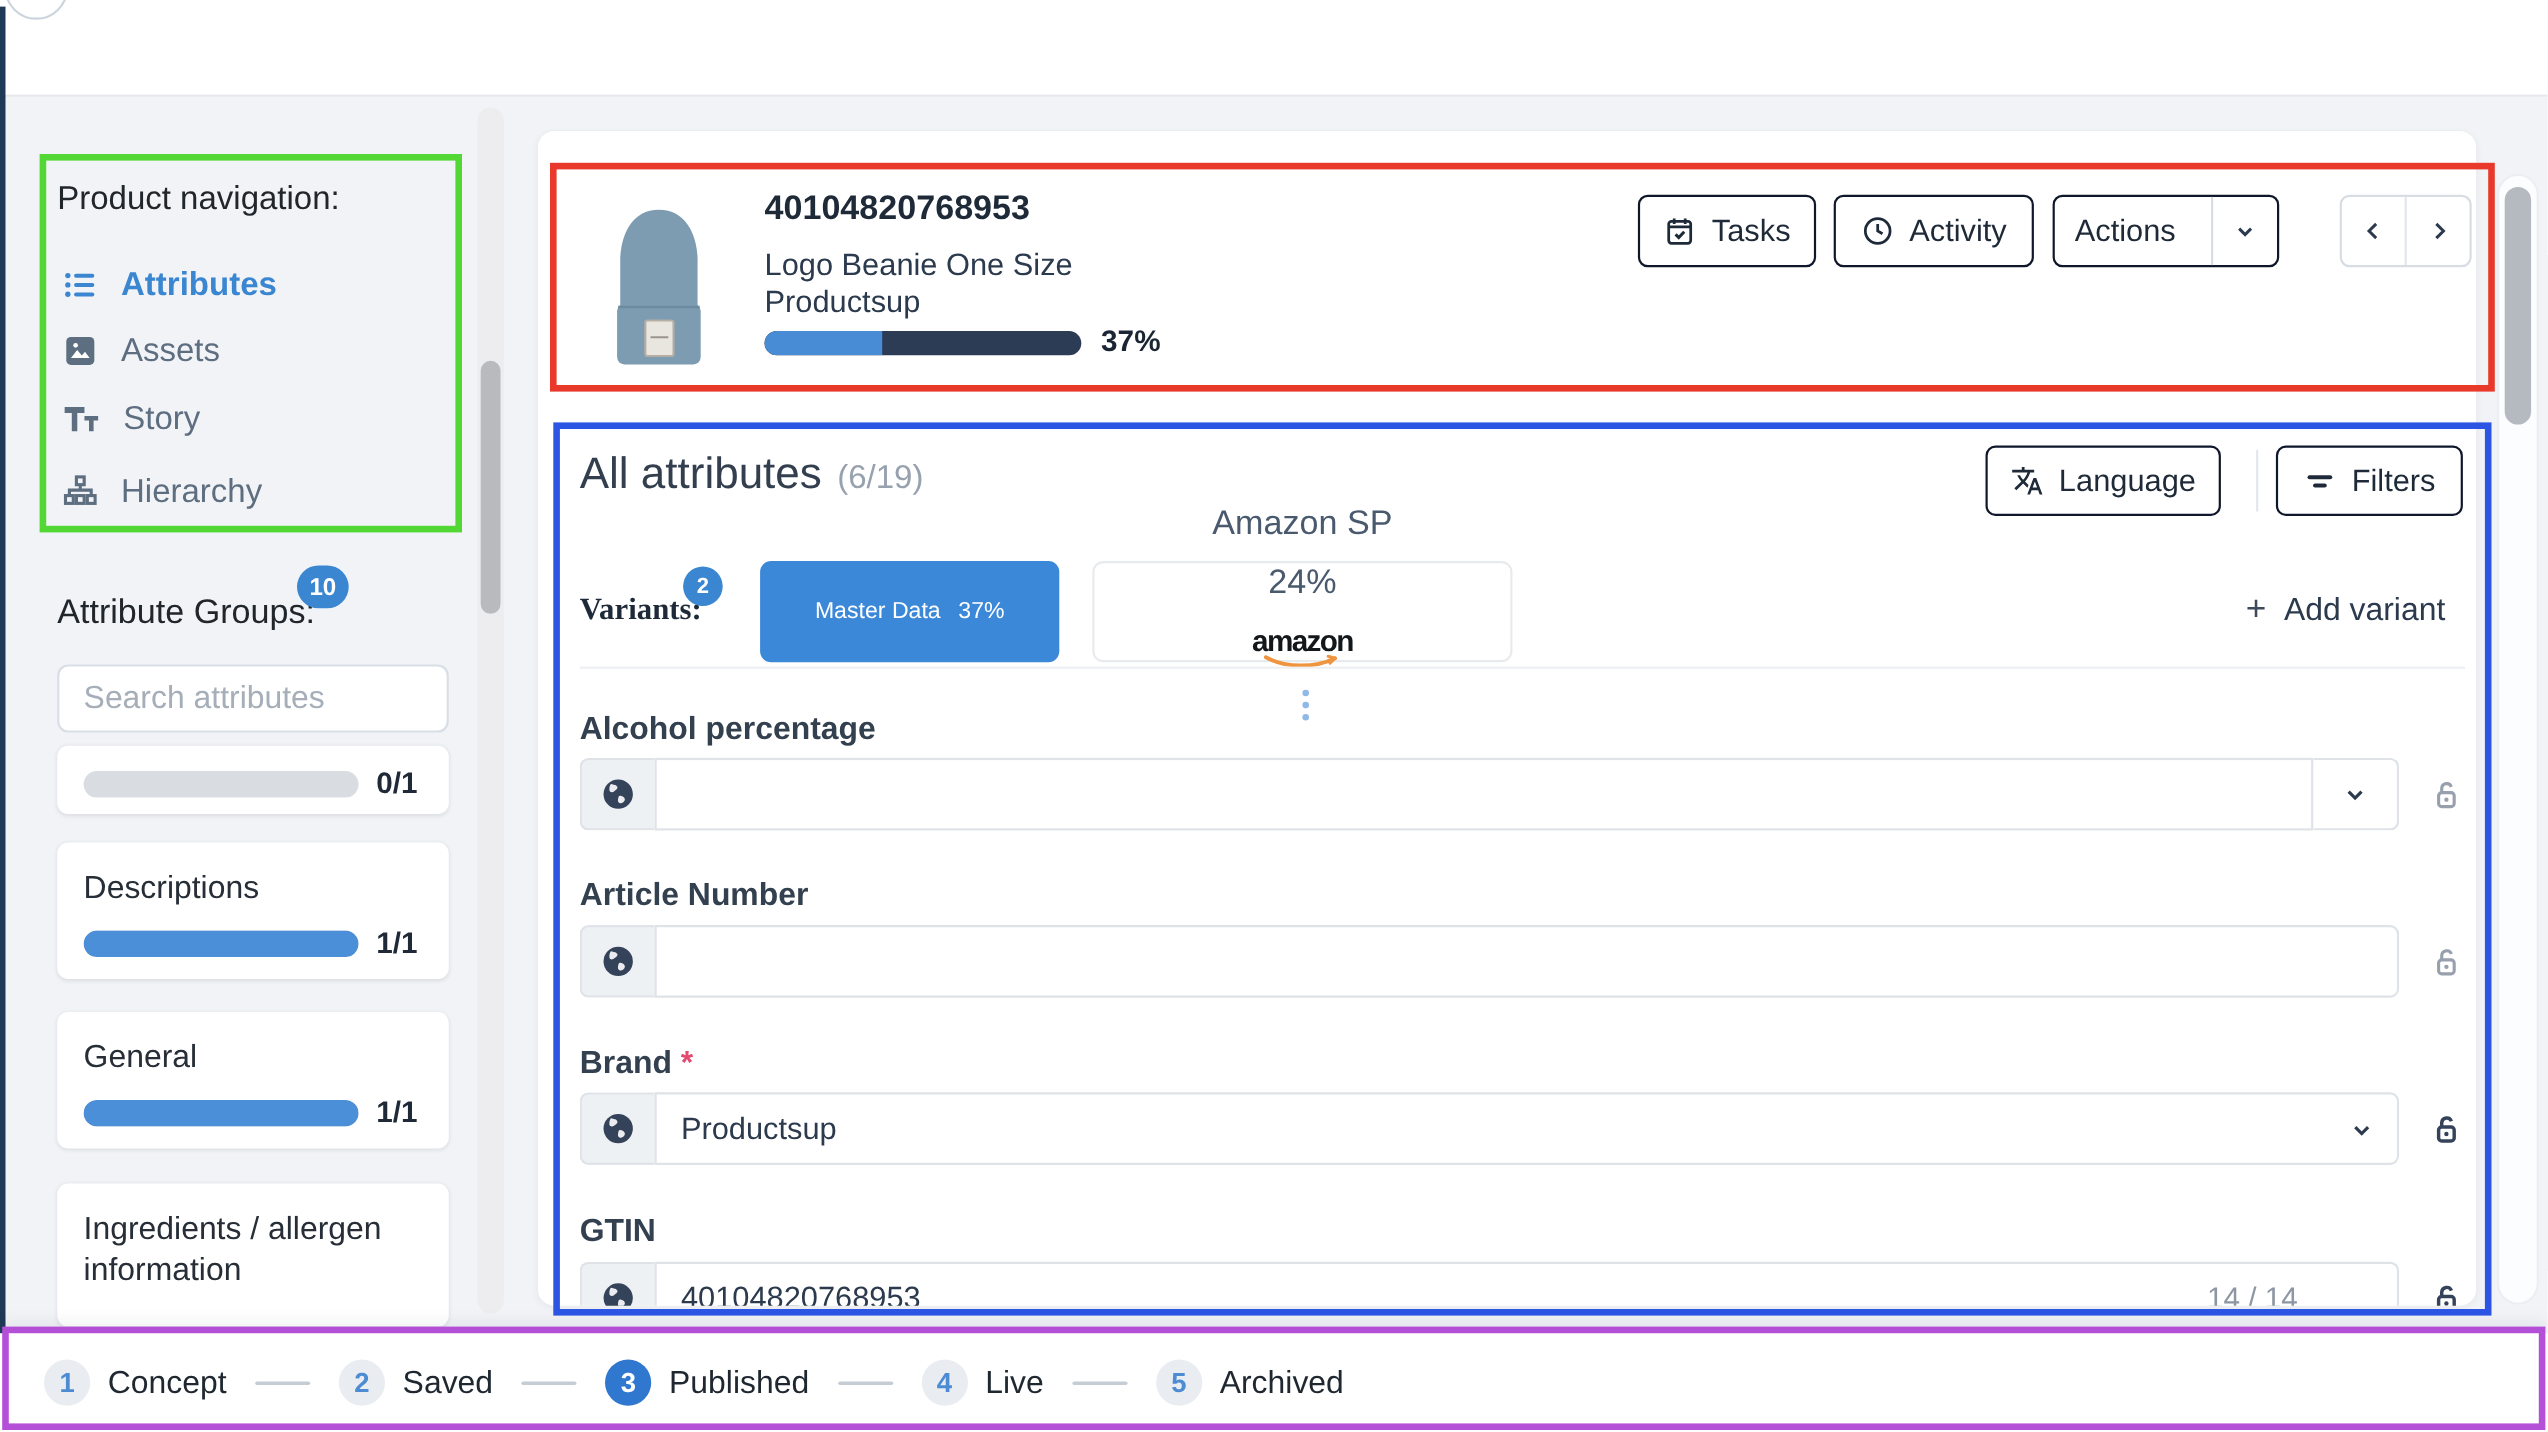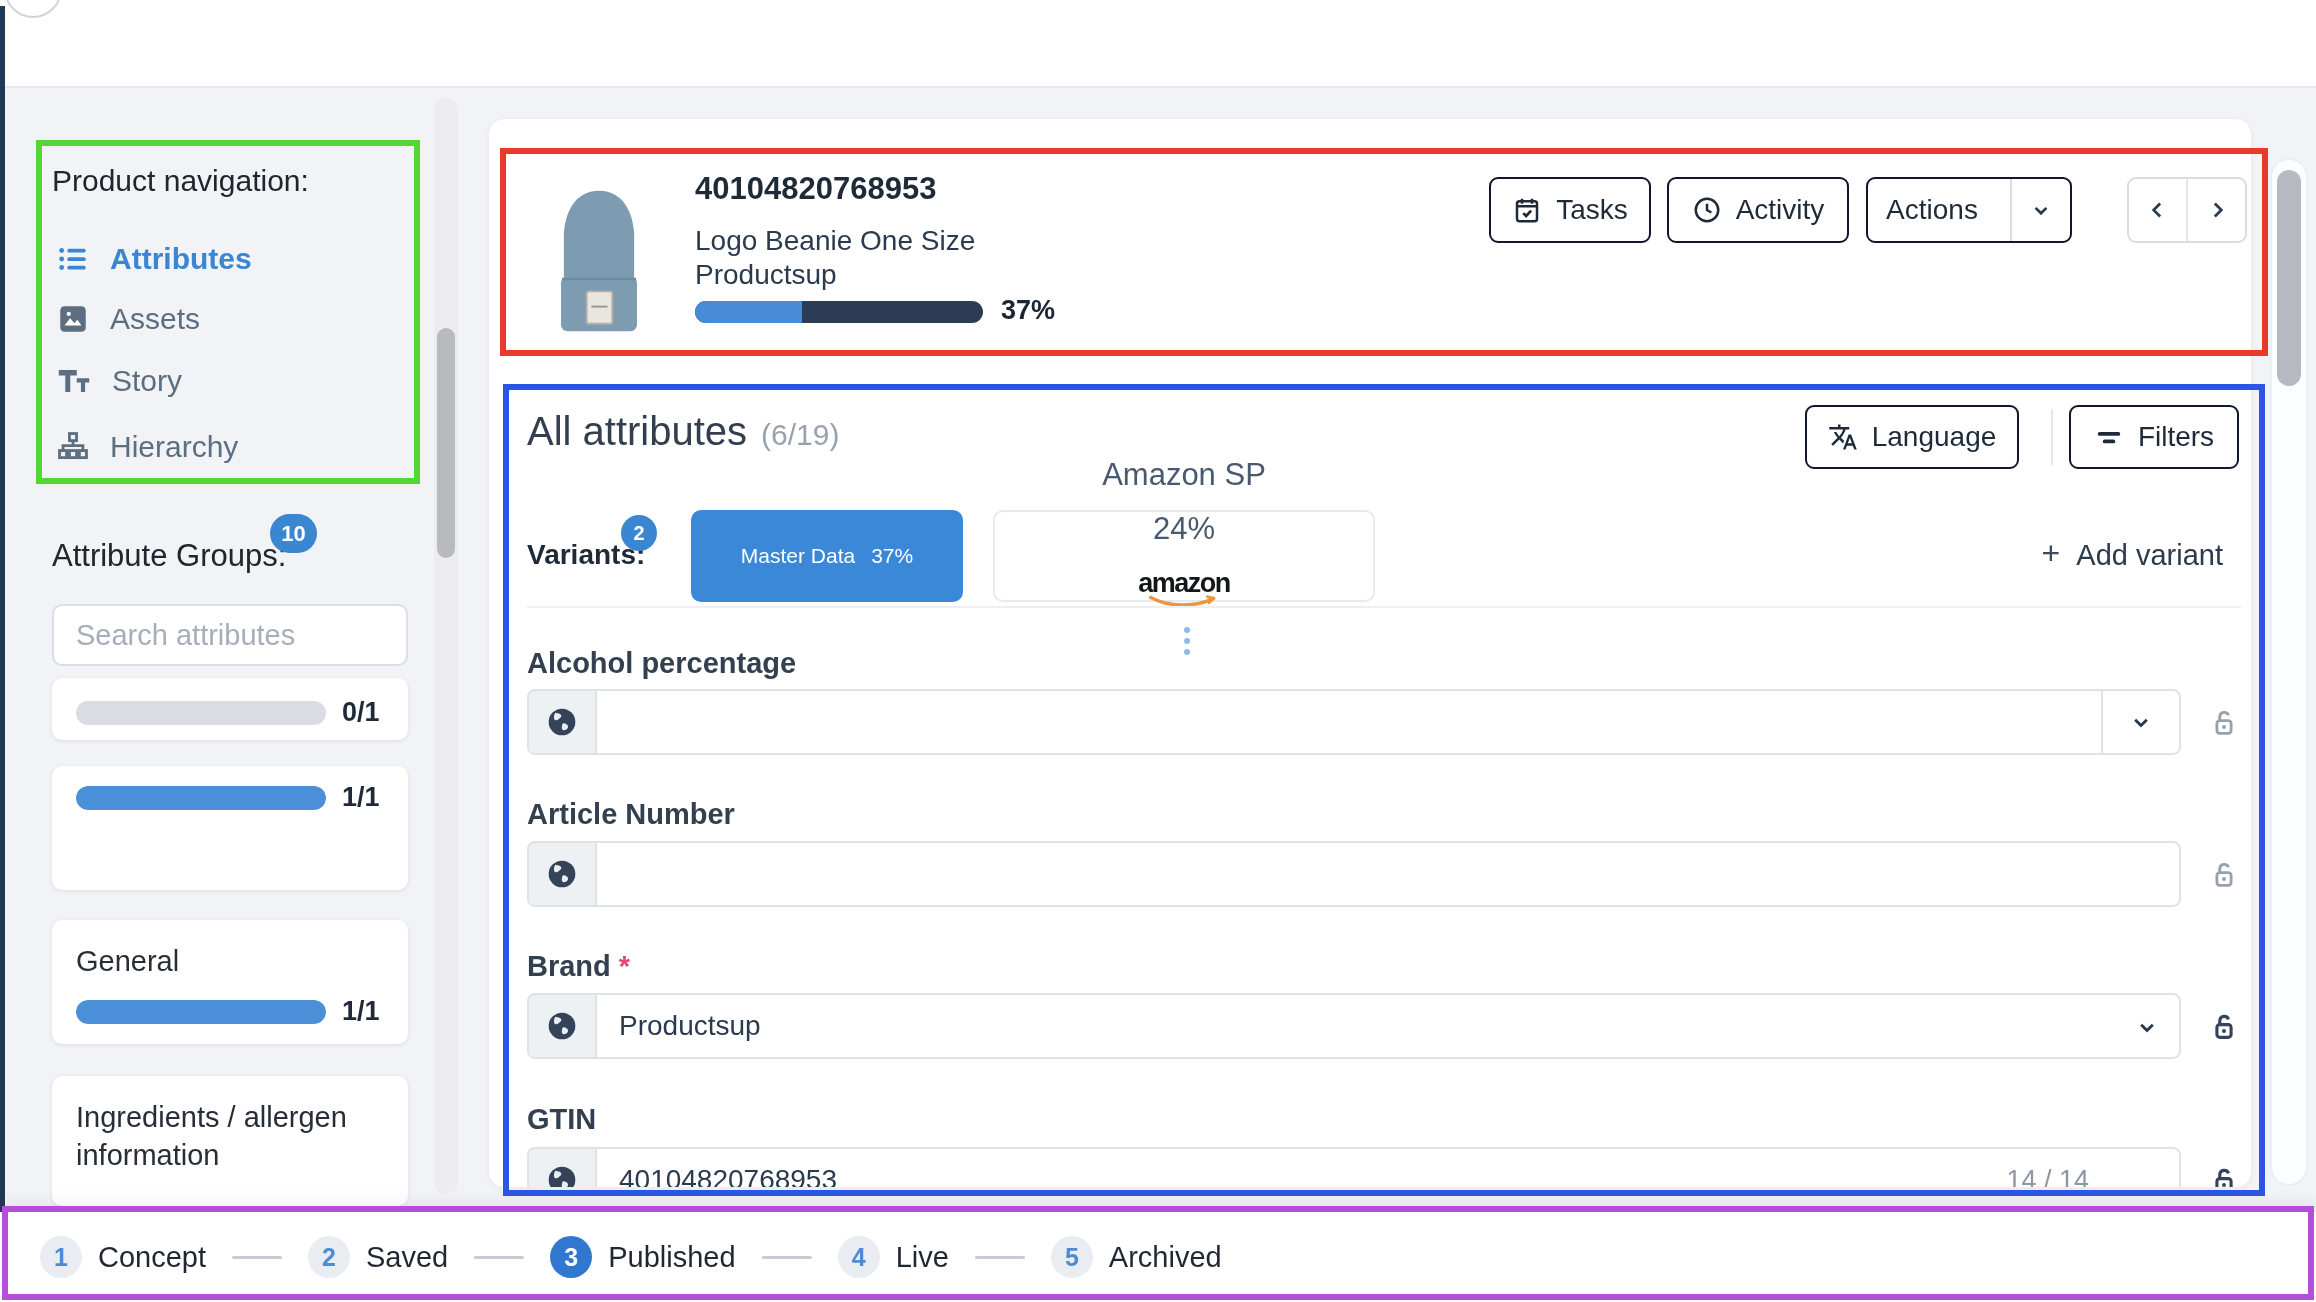--- a/index.html
+++ b/index.html
@@ -67,21 +67,21 @@
   .pager .half { flex:1; display:flex; align-items:center; justify-content:center; cursor:pointer; }
   .pager .half + .half { border-left:2px solid #e3e7ec; }
   .updated-at { position:absolute; right:18px; top:168px; font-size:28px; color:#2c3a4e; width:600px; text-align:right; }
 
   .panel-title { position:absolute; left:38px; top:290px; font-size:40px; font-weight:500; color:#333f4e; }
   .panel-count { font-size:30px; font-weight:400; color:#98a2ae; margin-left:14px; }
   .language-btn { position:absolute; left:1316px; top:286px; width:214px; height:64px; }
   .btn-vdivider { position:absolute; left:1562px; top:290px; width:2px; height:56px; background:#e3e6ea; }
   .filters-btn { position:absolute; left:1580px; top:286px; width:170px; height:64px; }
 
-  .variants-label { position:absolute; left:38px; top:420px; font-size:28px; font-weight:bold; color:#1f2a38; }
+  .variants-label { position:absolute; left:38px; top:420px; font-size:28px; font-weight:bold; color:#1f2a38;font-family:Liberation Serif, serif; }
   .variants-badge { position:absolute; left:132px; top:396px; width:36px; height:36px; border-radius:50%;
     background:#3b86d1; color:#fff; font-size:20px; font-weight:bold; display:flex; align-items:center; justify-content:center; }
   .tab-master { position:absolute; left:202px; top:391px; width:272px; height:92px; background:#3b87d8; border-radius:10px;
     color:#fff; font-size:21px; display:flex; align-items:center; justify-content:center; gap:16px; cursor:pointer; }
   .tab-amazon { position:absolute; left:504px; top:391px; width:382px; height:92px; background:#fff; border:2px solid #e8ebee;
     border-radius:10px; display:flex; align-items:center; justify-content:center; gap:18px; cursor:pointer;flex-direction:column; }
   .tab-amazon .t-lbl { font-size:31px; color:#4a5a6e; }
   .amazon-logo { display:flex; flex-direction:column; align-items:center; margin-top:6px; }
   .amazon-logo .word { font-size:27px; font-weight:bold; letter-spacing:-1.5px; color:#14171a; line-height:24px; }
   .dots-v { display:flex; flex-direction:column; gap:5px; margin-left:6px; cursor:pointer; }
@@ -183,20 +183,21 @@
 
 <div class="group-card" style="top:678px; height:62px;">
   <div class="bar-row" style="padding-top:19px;">
     <div class="bar-track">
         <div class="bar-fill" style="width: 0%;"></div>
       </div>
     <div class="bar-count">0/1</div>
   </div>
 </div>
 <div class="group-card" style="top:766px; height:124px;">
+  <div class="title">Descriptions</div>
   <div class="bar-row" style="padding-top:16px;">
     <div class="bar-track">
         <div class="bar-fill" style="width: 100%;"></div>
       </div>
     <div class="bar-count">1/1</div>
   </div>
 </div>
 <div class="group-card" style="top:920px; height:124px;">
   <div class="title">General</div>
   <div class="bar-row" style="padding-top:16px;">

